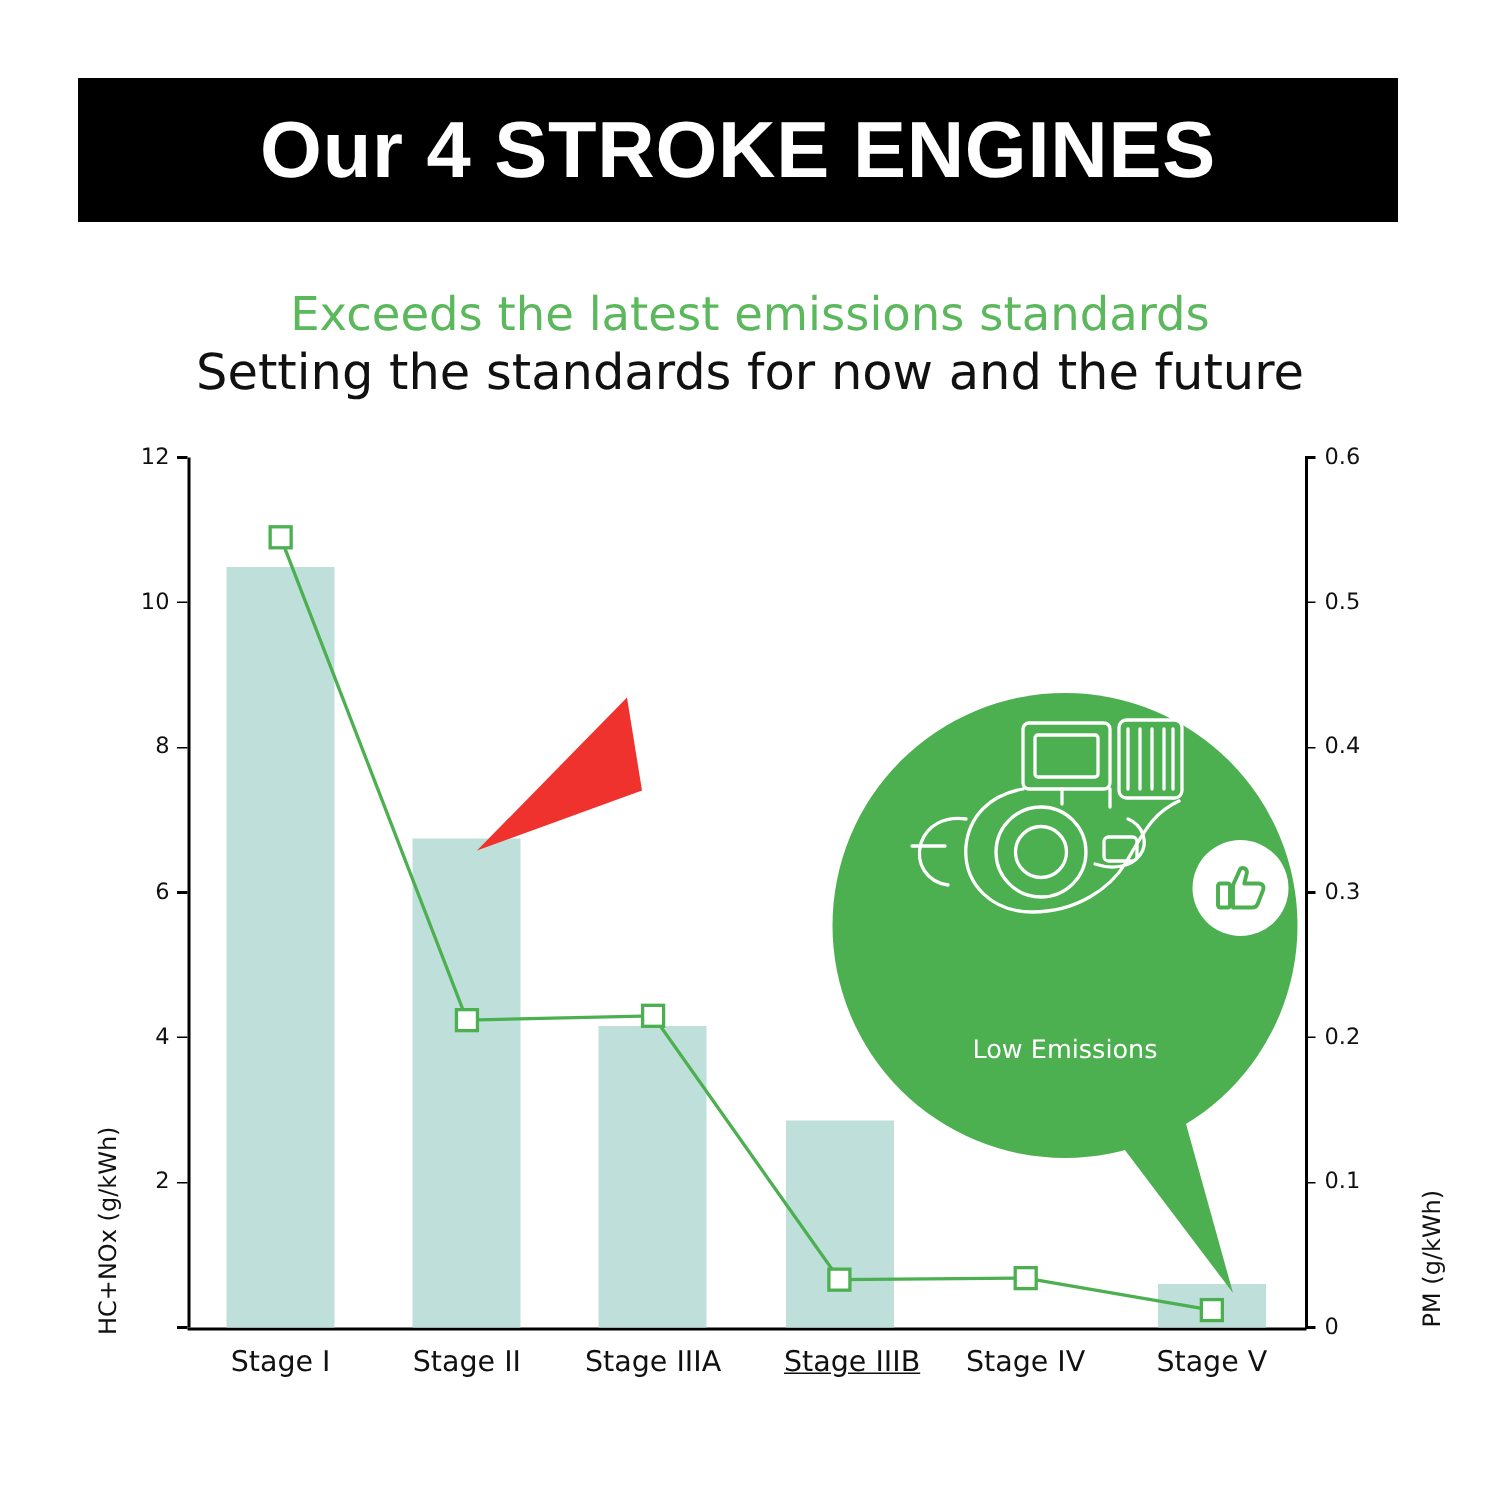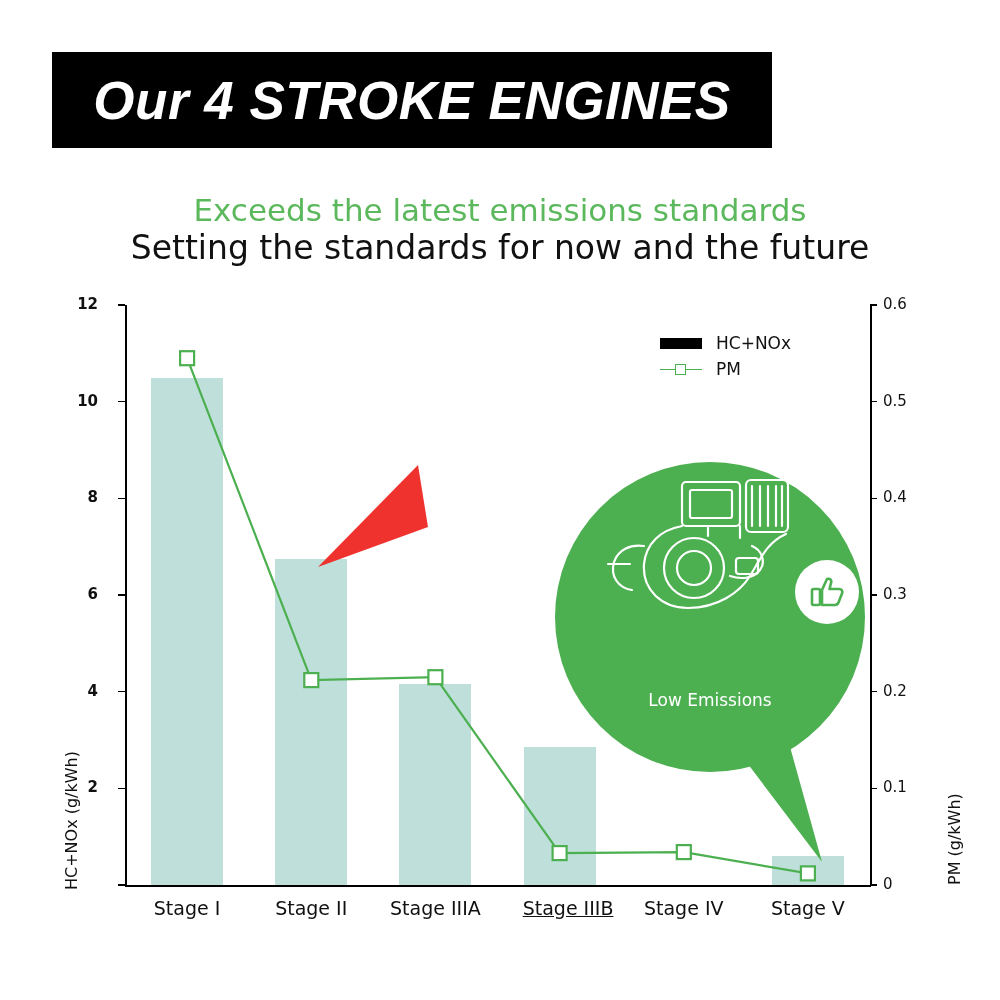--- a/index.html
+++ b/index.html
@@ -18,27 +18,26 @@
     position: absolute;
     inset: 0;
     background: #ffffff;
   }
 
   
   .title-bar {
     position: absolute;
     left: 52px;
     top: 52px;
-    width: 720px;
+    width: 880px;
     height: 96px;
     background: #000000;
     display: flex;
     align-items: center;
     justify-content: center;
-    font-style: italic;
   }
   .title-bar .title {
     color: #ffffff;
     font-size: 53px;
     font-weight: bold;
     letter-spacing: 0.5px;
     white-space: nowrap;
     font-family: "Liberation Sans", sans-serif;
   }
   .subtitle1 {
@@ -96,21 +95,21 @@
   .tick-left  { left: -7px; }
   .tick-right { left: 745px; }
 
   .tick-label {
     position: absolute;
     font-size: 15px;
     color: #111111;
     font-family: "DejaVu Sans", sans-serif;
     white-space: nowrap;
   }
-  .tick-label.left  { right: 100%; margin-right: 27px; text-align: right; font-weight: bold; }
+  .tick-label.left  { right: 100%; margin-right: 12px; text-align: right; }
   .tick-label.right { left: 100%;  margin-left: 13px;  text-align: right; }
 
   .axis-title {
     position: absolute;
     font-size: 16px;
     color: #111111;
     font-family: "DejaVu Sans", sans-serif;
     white-space: nowrap;
   }
   .axis-title.y-left {
@@ -366,33 +365,20 @@
           <rect x="427.6" y="541.1" width="14" height="14" fill="#ffffff" stroke="#4caf50" stroke-width="2.2"></rect>
           <rect x="551.8" y="540.1" width="14" height="14" fill="#ffffff" stroke="#4caf50" stroke-width="2.2"></rect>
           <rect x="675.9" y="561.4" width="14" height="14" fill="#ffffff" stroke="#4caf50" stroke-width="2.2"></rect>
         </svg>
     </div>
 
     <div class="axis-title y-left">HC+NOx (g/kWh)</div>
     <div class="axis-title y-right">PM (g/kWh)</div>
   </div>
 
-  <div class="legend">
-    <div class="legend-row">
-      <div class="legend-swatch-bar"></div>
-      <div class="legend-label">HC+NOx</div>
-    </div>
-    <div class="legend-row">
-      <div class="legend-swatch-pm">
-        <div class="ln"></div>
-          <div class="mk"></div>
-      </div>
-      <div class="legend-label">PM</div>
-    </div>
-  </div>
 
   <svg class="tail-red" viewBox="0 0 120 120">
     <polygon points="108,10 118,72 8,112" fill="#f0322e"></polygon>
   </svg>
 
 
   <svg class="tail-green" viewBox="0 0 170 190">
     <polygon points="8,8 92,28 132,172" fill="#4caf50"></polygon>
   </svg>
 

